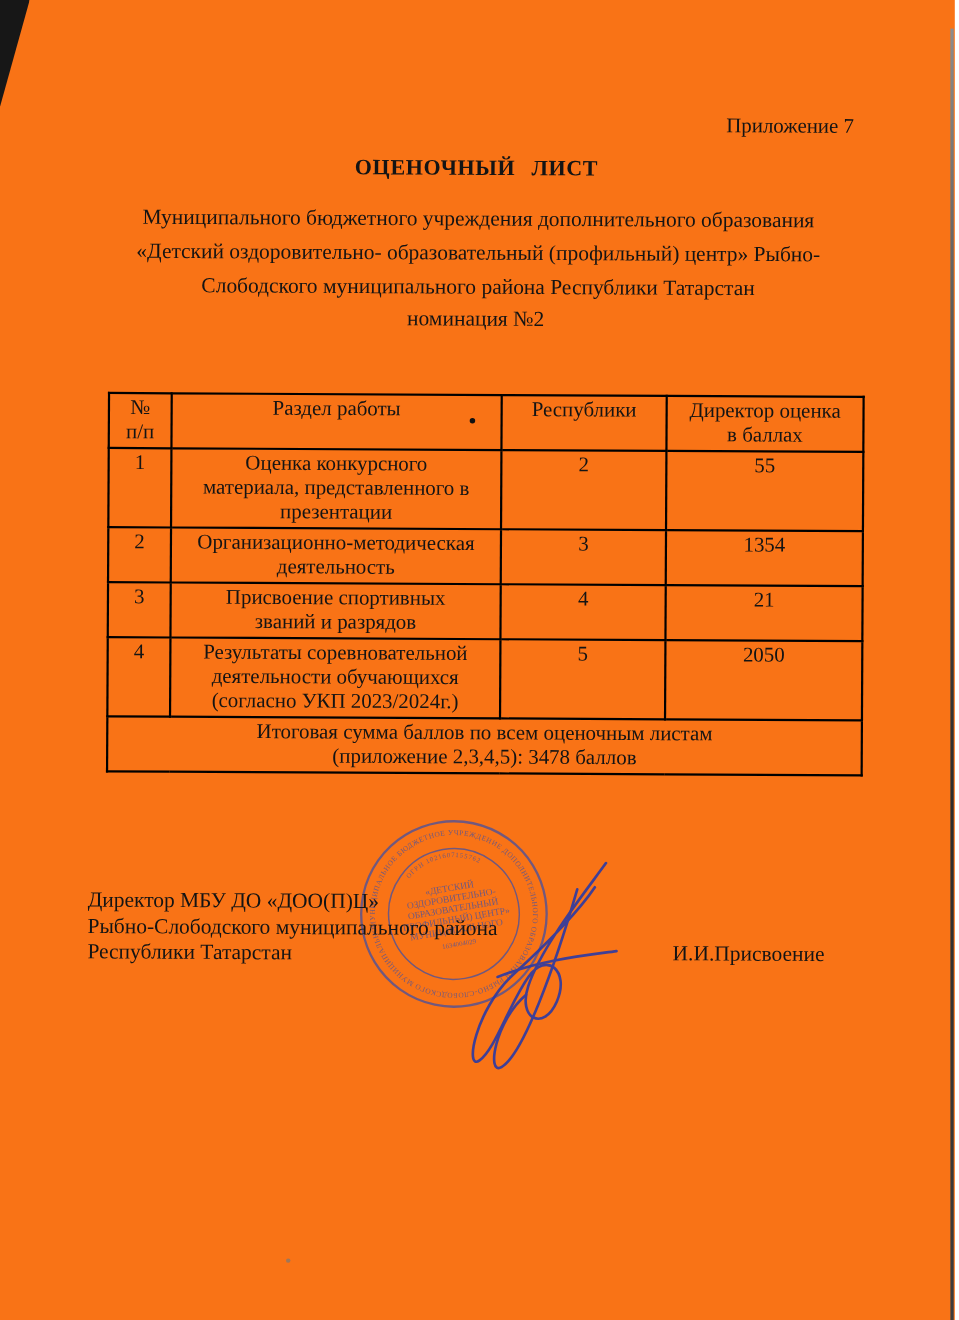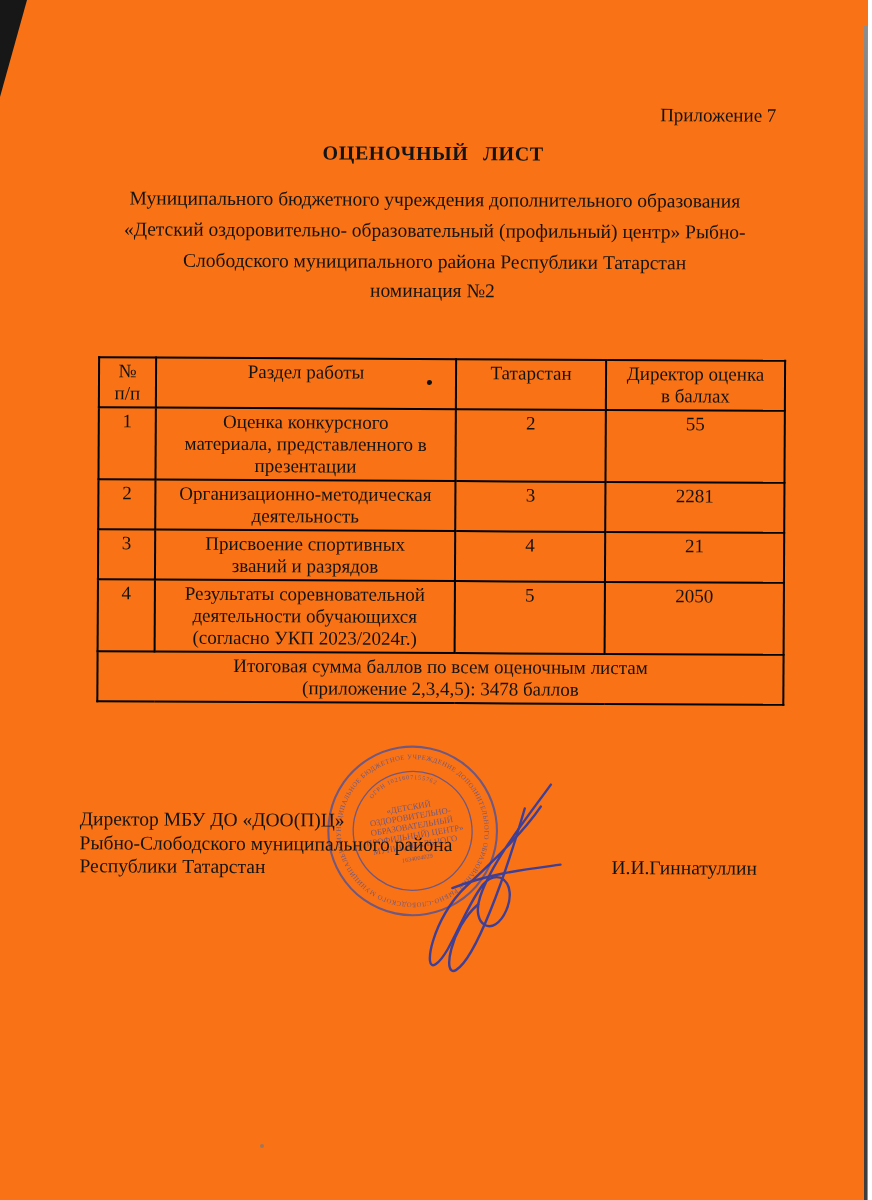--- a/index.html
+++ b/index.html
@@ -75,40 +75,40 @@
         <col style="width:57px">
           <col style="width:300px">
           <col style="width:150px">
           <col style="width:179px">
       </colgroup>
       <thead>
         <tr>
           <th>№
 п/п</th>
           <th>Раздел работы</th>
-          <th>Татарстан</th>
+          <th>Республики</th>
           <th>Директор оценка
 в баллах</th>
         </tr>
       </thead>
       <tbody>
         <tr>
           <td>1</td>
           <td class="cell-section">Оценка конкурсного
 материала, представленного в
 презентации</td>
           <td>2</td>
           <td>55</td>
         </tr>
         <tr>
           <td>2</td>
           <td class="cell-section">Организационно-методическая
 деятельность</td>
           <td>3</td>
-          <td>2281</td>
+          <td>1354</td>
         </tr>
         <tr>
           <td>3</td>
           <td class="cell-section">Присвоение спортивных
 званий и разрядов</td>
           <td>4</td>
           <td>21</td>
         </tr>
         <tr>
           <td>4</td>
@@ -161,16 +161,16 @@
         <path d="M60,120 C100,104 140,100 168,96"></path>
       </g>
     </svg>
 
     <div class="sig-block">
       <div>Директор МБУ ДО «ДОО(П)Ц»</div>
       <div>Рыбно-Слободского муниципального района</div>
       <div>Республики Татарстан</div>
     </div>
 
-    <div class="sig-name">И.И.Гиннатуллин</div>
+    <div class="sig-name">И.И.Присвоение</div>
 
   </div>
 </div>
 
 </body></html>

